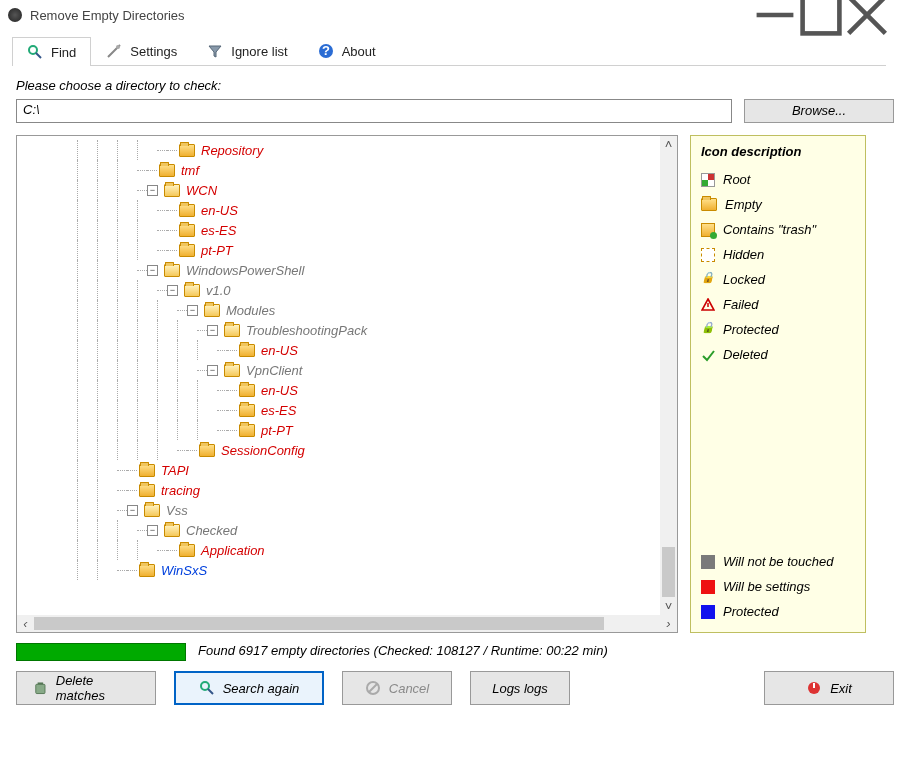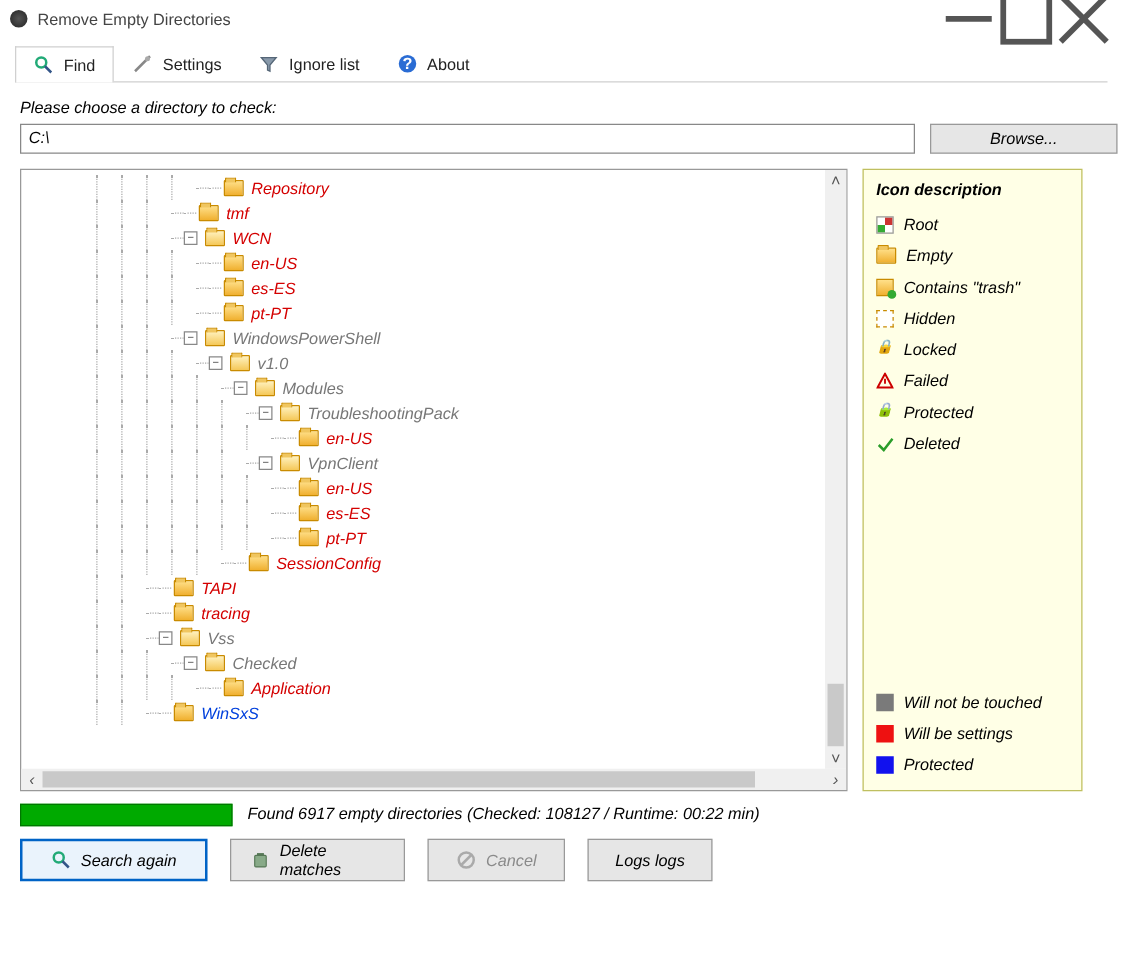--- a/index.html
+++ b/index.html
@@ -457,39 +457,46 @@
         </div>
     </div>
   </div>
 
   <div class="statusrow">
     <div class="progress"></div>
     <div>Found 6917 empty directories (Checked: 108127 / Runtime: 00:22 min)</div>
   </div>
 
   <div class="buttons">
+    <div class="btn" style="width:140px;">
+      <svg viewBox="0 0 16 16">
+          <rect x="3" y="4" width="10" height="10" rx="1" fill="#8a8" stroke="#575"></rect>
+          <rect x="5" y="2" width="6" height="2" fill="#575"></rect>
+        </svg>
+      <span>Delete matches</span>
+    </div>
     <div class="btn primary" style="width:150px;">
       <svg viewBox="0 0 16 16">
           <circle cx="6" cy="6" r="4" fill="none" stroke="#2a7" stroke-width="2"></circle>
           <line x1="9" y1="9" x2="14" y2="14" stroke="#358" stroke-width="2"></line>
         </svg>
       <span>Search again</span>
     </div>
-    <div class="btn" style="width:140px;">
-      <svg viewBox="0 0 16 16">
-          <rect x="3" y="4" width="10" height="10" rx="1" fill="#8a8" stroke="#575"></rect>
-          <rect x="5" y="2" width="6" height="2" fill="#575"></rect>
-        </svg>
-      <span>Delete matches</span>
-    </div>
     <div class="btn disabled" style="width:110px;">
       <svg viewBox="0 0 16 16">
           <circle cx="8" cy="8" r="6" fill="none" stroke="#aaa" stroke-width="2"></circle>
           <line x1="4" y1="12" x2="12" y2="4" stroke="#aaa" stroke-width="2"></line>
         </svg>
       <span>Cancel</span>
     </div>
     <div class="btn" style="width:100px;">
       <span>Logs logs</span>
     </div>
     <div class="spacerbtn"></div>
+    <div class="btn" style="width:130px;">
+      <svg viewBox="0 0 16 16">
+          <circle cx="8" cy="8" r="6" fill="#d33"></circle>
+          <rect x="7" y="3" width="2" height="5" fill="#fff"></rect>
+        </svg>
+      <span>Exit</span>
+    </div>
   </div>
 </div>
 
 </body></html>

